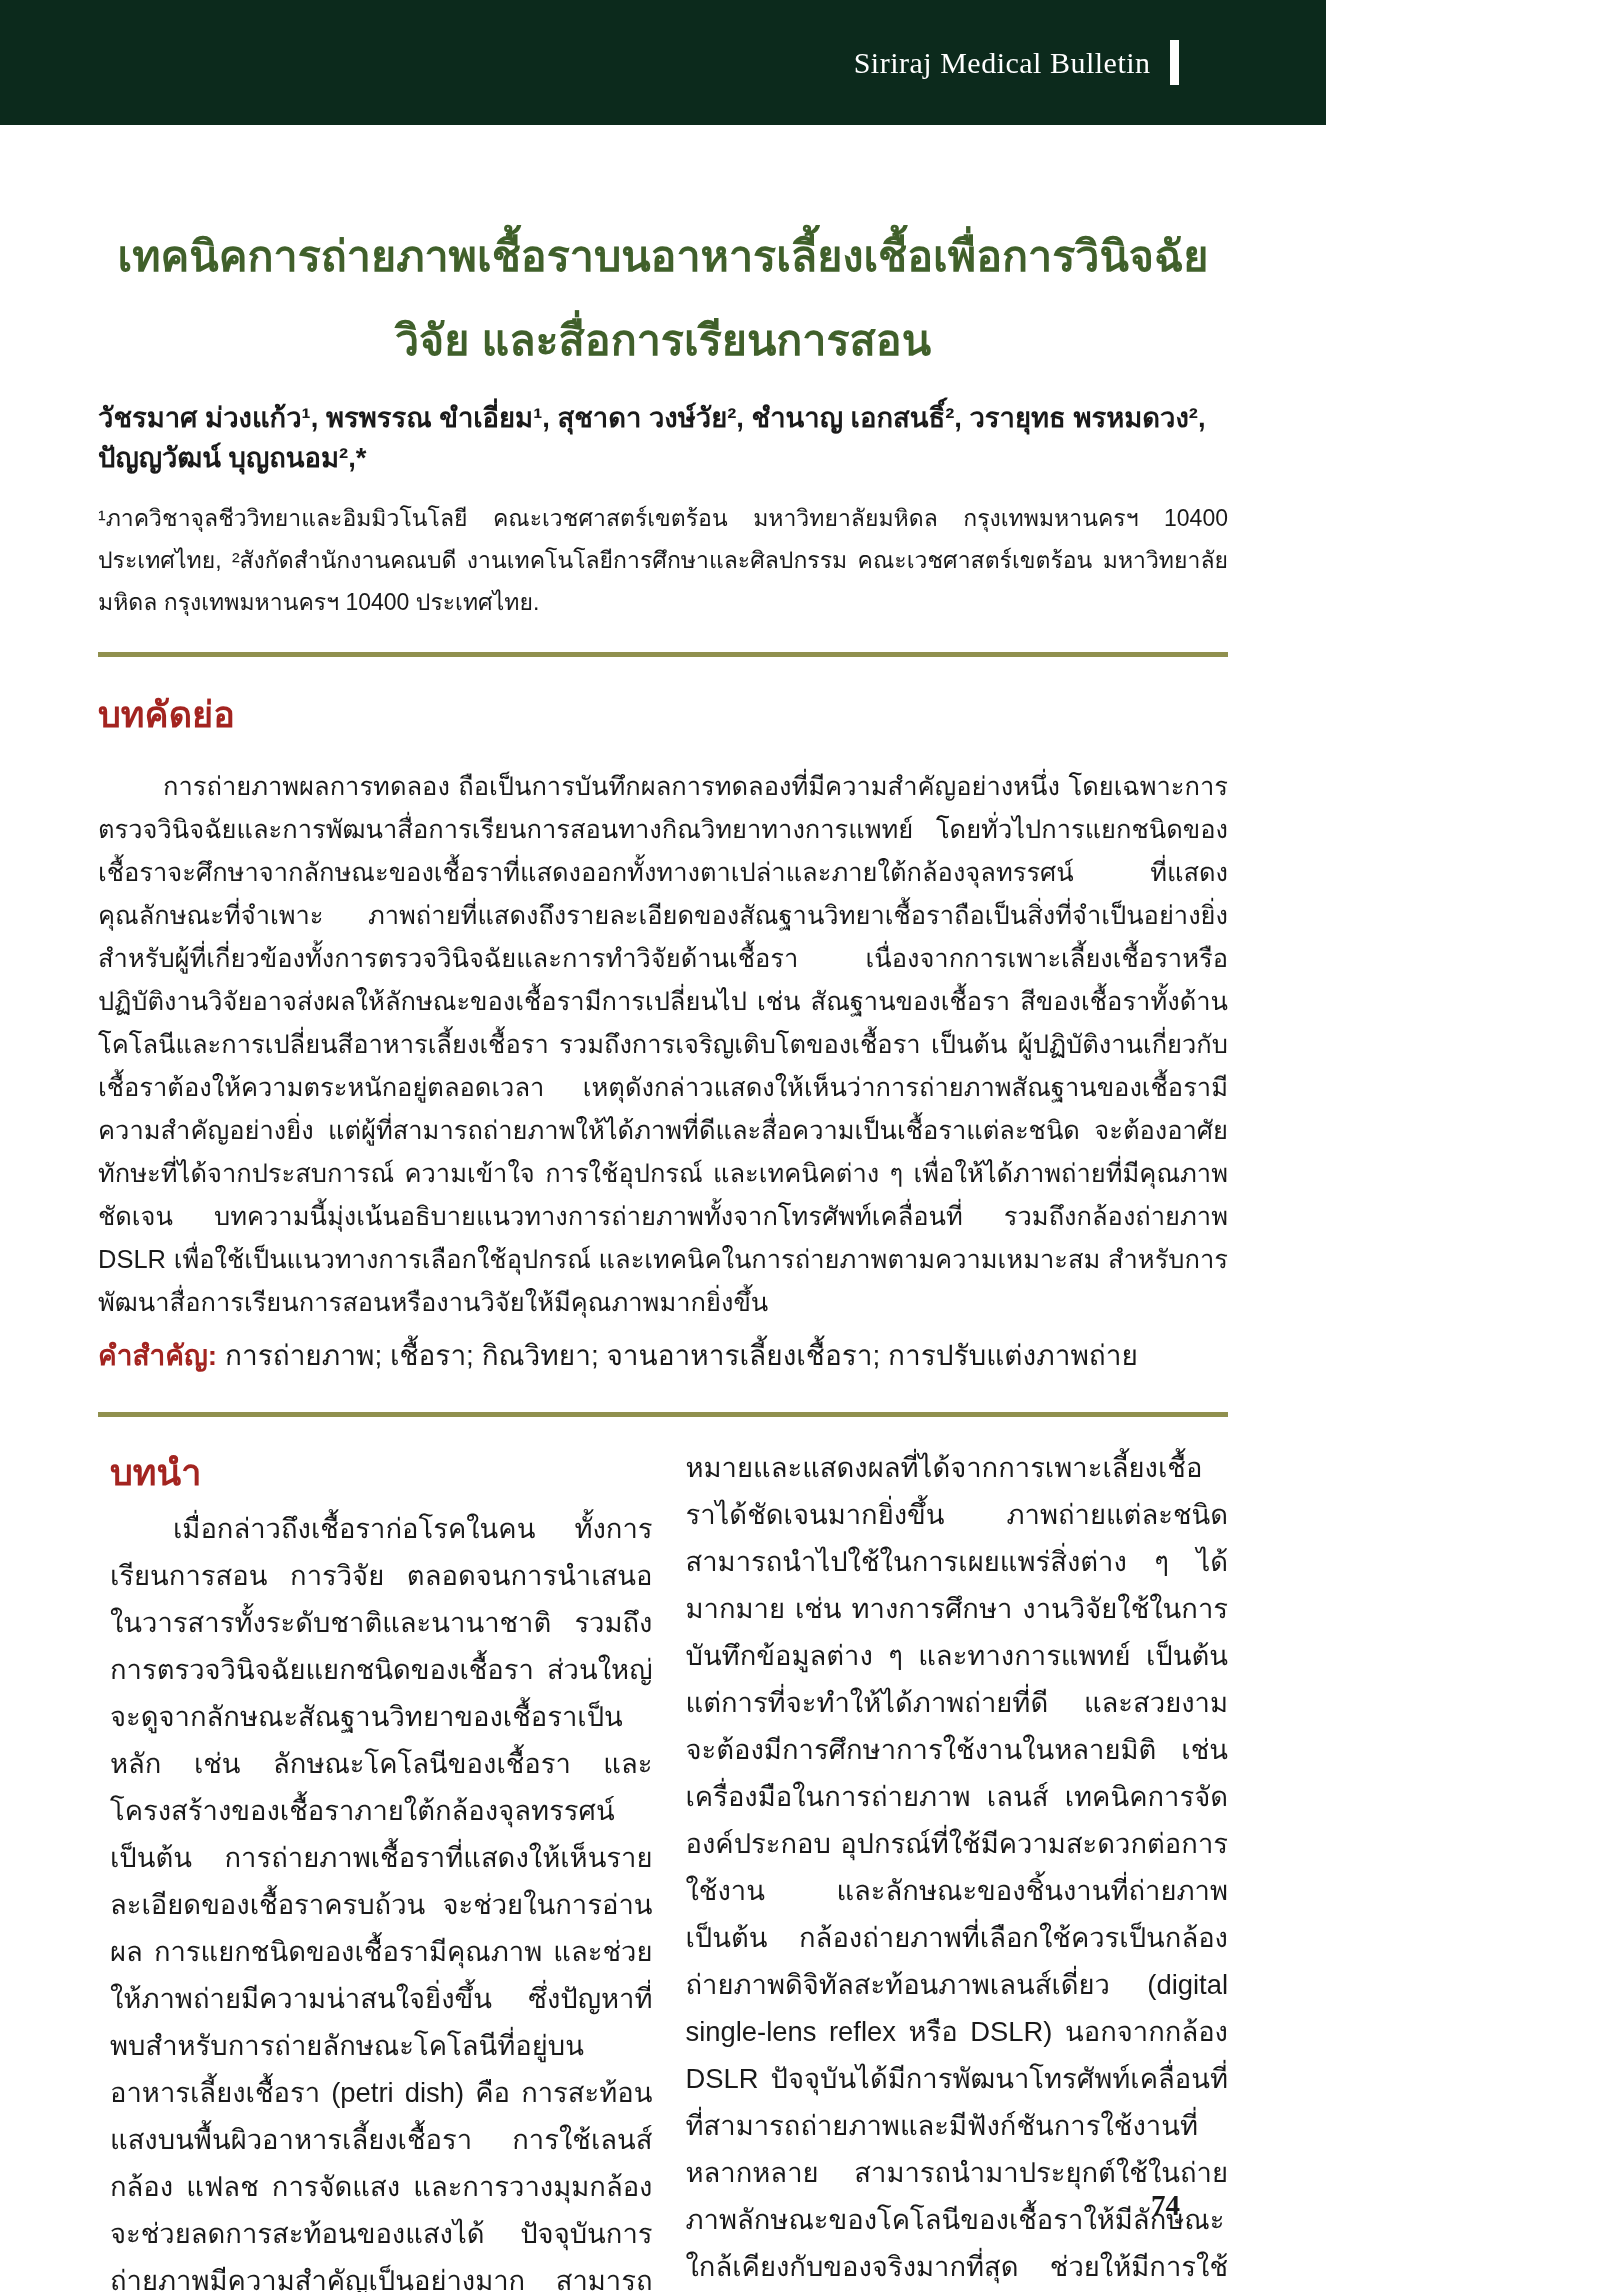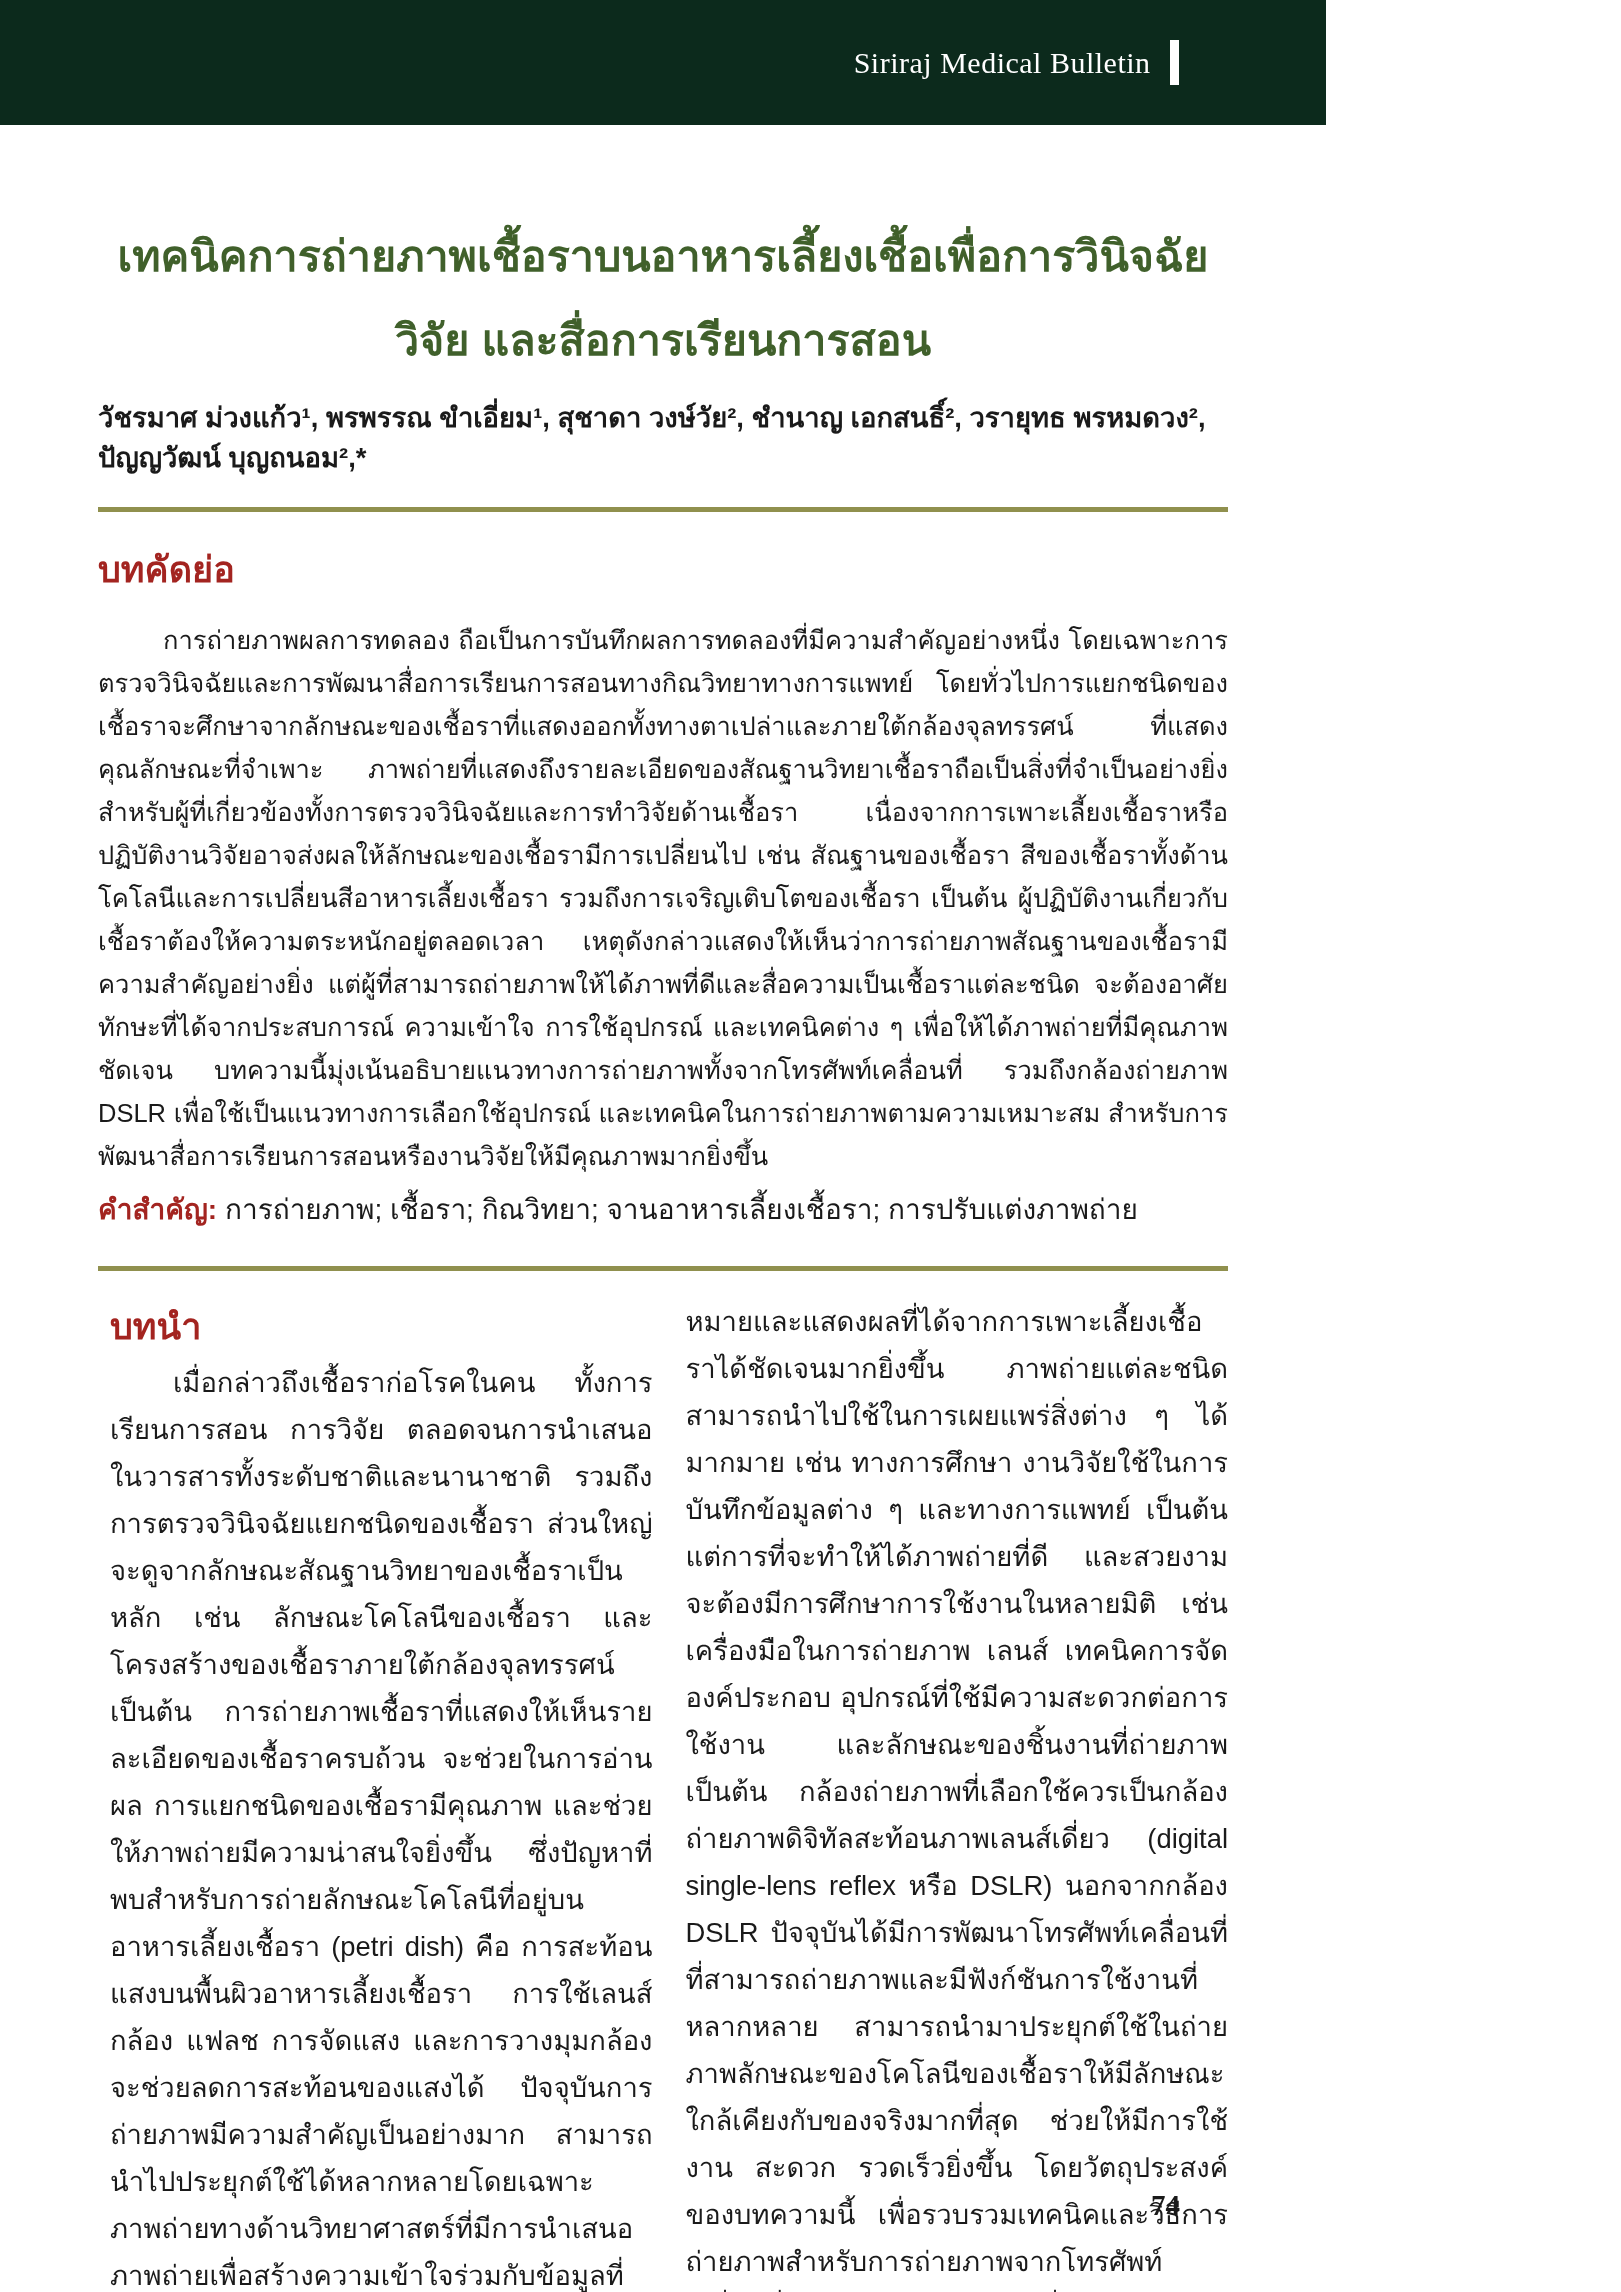--- a/index.html
+++ b/index.html
@@ -110,20 +110,21 @@
     <span class="journal-title">Siriraj Medical Bulletin</span>
     <span class="header-bar"></span>
   </div>
 
   <div class="content">
 
     <h1 class="article-title">เทคนิคการถ่ายภาพเชื้อราบนอาหารเลี้ยงเชื้อเพื่อการวินิจฉัย วิจัย และสื่อการเรียนการสอน</h1>
 
     <p class="authors">วัชรมาศ ม่วงแก้ว¹, พรพรรณ ขำเอี่ยม¹, สุชาดา วงษ์วัย², ชำนาญ เอกสนธิ์², วรายุทธ พรหมดวง², ปัญญวัฒน์ บุญถนอม²,*</p>
 
+    <p class="affiliations">¹ภาควิชาจุลชีววิทยาและอิมมิวโนโลยี คณะเวชศาสตร์เขตร้อน มหาวิทยาลัยมหิดล กรุงเทพมหานครฯ 10400 ประเทศไทย, ²สังกัดสำนักงานคณบดี งานเทคโนโลยีการศึกษาและศิลปกรรม คณะเวชศาสตร์เขตร้อน มหาวิทยาลัยมหิดล กรุงเทพมหานครฯ 10400 ประเทศไทย.</p>
 
     <hr class="rule">
 
     <h2 class="section-heading abstract-heading">บทคัดย่อ</h2>
 
     <p class="abstract-body">การถ่ายภาพผลการทดลอง ถือเป็นการบันทึกผลการทดลองที่มีความสำคัญอย่างหนึ่ง โดยเฉพาะการตรวจวินิจฉัยและการพัฒนาสื่อการเรียนการสอนทางกิณวิทยาทางการแพทย์ โดยทั่วไปการแยกชนิดของเชื้อราจะศึกษาจากลักษณะของเชื้อราที่แสดงออกทั้งทางตาเปล่าและภายใต้กล้องจุลทรรศน์ ที่แสดงคุณลักษณะที่จำเพาะ ภาพถ่ายที่แสดงถึงรายละเอียดของสัณฐานวิทยาเชื้อราถือเป็นสิ่งที่จำเป็นอย่างยิ่ง สำหรับผู้ที่เกี่ยวข้องทั้งการตรวจวินิจฉัยและการทำวิจัยด้านเชื้อรา เนื่องจากการเพาะเลี้ยงเชื้อราหรือปฏิบัติงานวิจัยอาจส่งผลให้ลักษณะของเชื้อรามีการเปลี่ยนไป เช่น สัณฐานของเชื้อรา สีของเชื้อราทั้งด้านโคโลนีและการเปลี่ยนสีอาหารเลี้ยงเชื้อรา รวมถึงการเจริญเติบโตของเชื้อรา เป็นต้น ผู้ปฏิบัติงานเกี่ยวกับเชื้อราต้องให้ความตระหนักอยู่ตลอดเวลา เหตุดังกล่าวแสดงให้เห็นว่าการถ่ายภาพสัณฐานของเชื้อรามีความสำคัญอย่างยิ่ง แต่ผู้ที่สามารถถ่ายภาพให้ได้ภาพที่ดีและสื่อความเป็นเชื้อราแต่ละชนิด จะต้องอาศัยทักษะที่ได้จากประสบการณ์ ความเข้าใจ การใช้อุปกรณ์ และเทคนิคต่าง ๆ เพื่อให้ได้ภาพถ่ายที่มีคุณภาพชัดเจน บทความนี้มุ่งเน้นอธิบายแนวทางการถ่ายภาพทั้งจากโทรศัพท์เคลื่อนที่ รวมถึงกล้องถ่ายภาพ DSLR เพื่อใช้เป็นแนวทางการเลือกใช้อุปกรณ์ และเทคนิคในการถ่ายภาพตามความเหมาะสม สำหรับการพัฒนาสื่อการเรียนการสอนหรืองานวิจัยให้มีคุณภาพมากยิ่งขึ้น</p>
 
     <p class="keywords"><span class="keywords-label">คำสำคัญ:</span><span> การถ่ายภาพ; เชื้อรา; กิณวิทยา; จานอาหารเลี้ยงเชื้อรา; การปรับแต่งภาพถ่าย</span></p>
 
     <hr class="rule rule-2">

